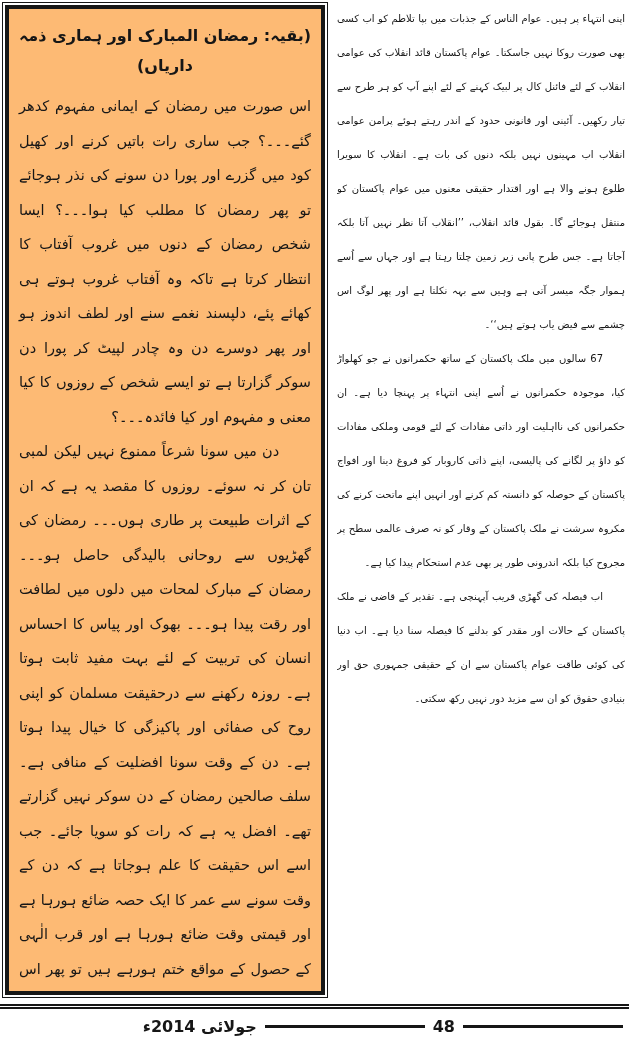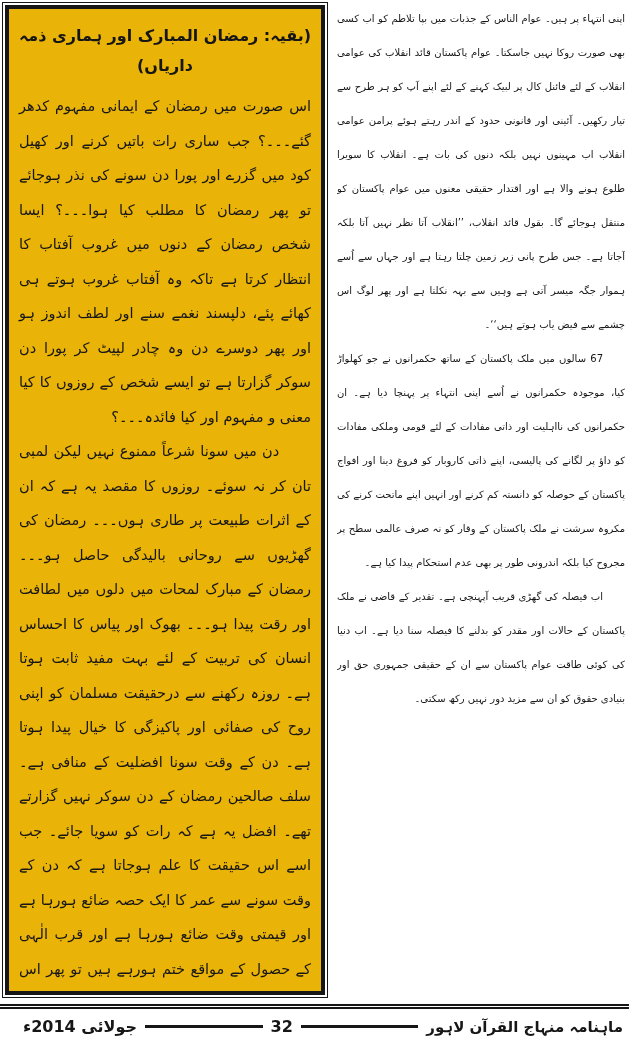--- a/index.html
+++ b/index.html
@@ -33,21 +33,21 @@
     top: 5px; left: 5px;
     width: 320px; height: 990px;
     border: 4px solid #161616;
     outline: 1px solid #161616;
     outline-offset: 2px;
     padding: 12px 10px 10px 10px;
     font-size: 14.5px;
     line-height: 34.5px;
     text-align: justify;
     overflow: hidden;
-    background: #eab308;
+    background: #fdba74;
   }
   .box-title {
     text-align: center;
     font-weight: bold;
     font-size: 16px;
     margin-bottom: 8px;
     line-height: 30px;
   }
   
   .footer {
@@ -105,21 +105,20 @@
   <div class="col-left-box">
     <div class="box-title">(بقیہ: رمضان المبارک اور ہماری ذمہ داریاں)</div>
     <p>اس صورت میں رمضان کے ایمانی مفہوم کدھر گئے۔۔۔؟ جب ساری رات باتیں کرنے اور کھیل کود میں گزرے اور پورا دن سونے کی نذر ہوجائے تو پھر رمضان کا مطلب کیا ہوا۔۔۔؟ ایسا شخص رمضان کے دنوں میں غروب آفتاب کا انتظار کرتا ہے تاکہ وہ آفتاب غروب ہوتے ہی کھائے پئے، دلپسند نغمے سنے اور لطف اندوز ہو اور پھر دوسرے دن وہ چادر لپیٹ کر پورا دن سوکر گزارتا ہے تو ایسے شخص کے روزوں کا کیا معنی و مفہوم اور کیا فائدہ۔۔۔؟</p>
     <p class="indent">دن میں سونا شرعاً ممنوع نہیں لیکن لمبی تان کر نہ سوئے۔ روزوں کا مقصد یہ ہے کہ ان کے اثرات طبیعت پر طاری ہوں۔۔۔ رمضان کی گھڑیوں سے روحانی بالیدگی حاصل ہو۔۔۔ رمضان کے مبارک لمحات میں دلوں میں لطافت اور رقت پیدا ہو۔۔۔ بھوک اور پیاس کا احساس انسان کی تربیت کے لئے بہت مفید ثابت ہوتا ہے۔ روزہ رکھنے سے درحقیقت مسلمان کو اپنی روح کی صفائی اور پاکیزگی کا خیال پیدا ہوتا ہے۔ دن کے وقت سونا افضلیت کے منافی ہے۔ سلف صالحین رمضان کے دن سوکر نہیں گزارتے تھے۔ افضل یہ ہے کہ رات کو سویا جائے۔ جب اسے اس حقیقت کا علم ہوجاتا ہے کہ دن کے وقت سونے سے عمر کا ایک حصہ ضائع ہورہا ہے اور قیمتی وقت ضائع ہورہا ہے اور قرب الٰہی کے حصول کے مواقع ختم ہورہے ہیں تو پھر اس احساس کے بعد اُسے نیند نہیں آسکتی۔</p>
 
   </div>
 
   <div class="footer">
     <div class="footer-rule"></div>
     <div class="footer-row">
-      <span class="mag">ماہنامہ منہاج القرآن لاہور</span>
       <span class="fline"></span>
-      <span class="pageno">32</span>
+      <span class="pageno">48</span>
       <span class="fline"></span>
       <span class="date">جولائی 2014ء</span>
     </div>
   </div>
 
 </div>
 
 </body></html>

